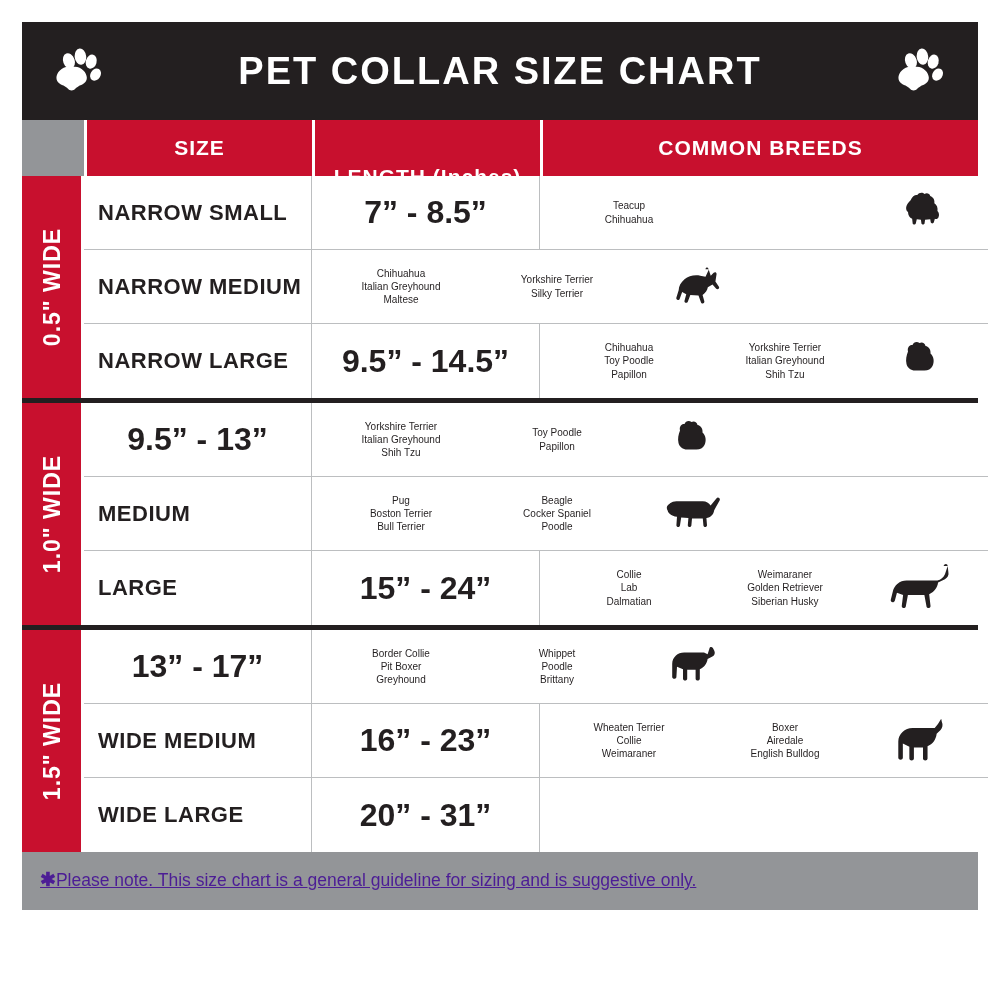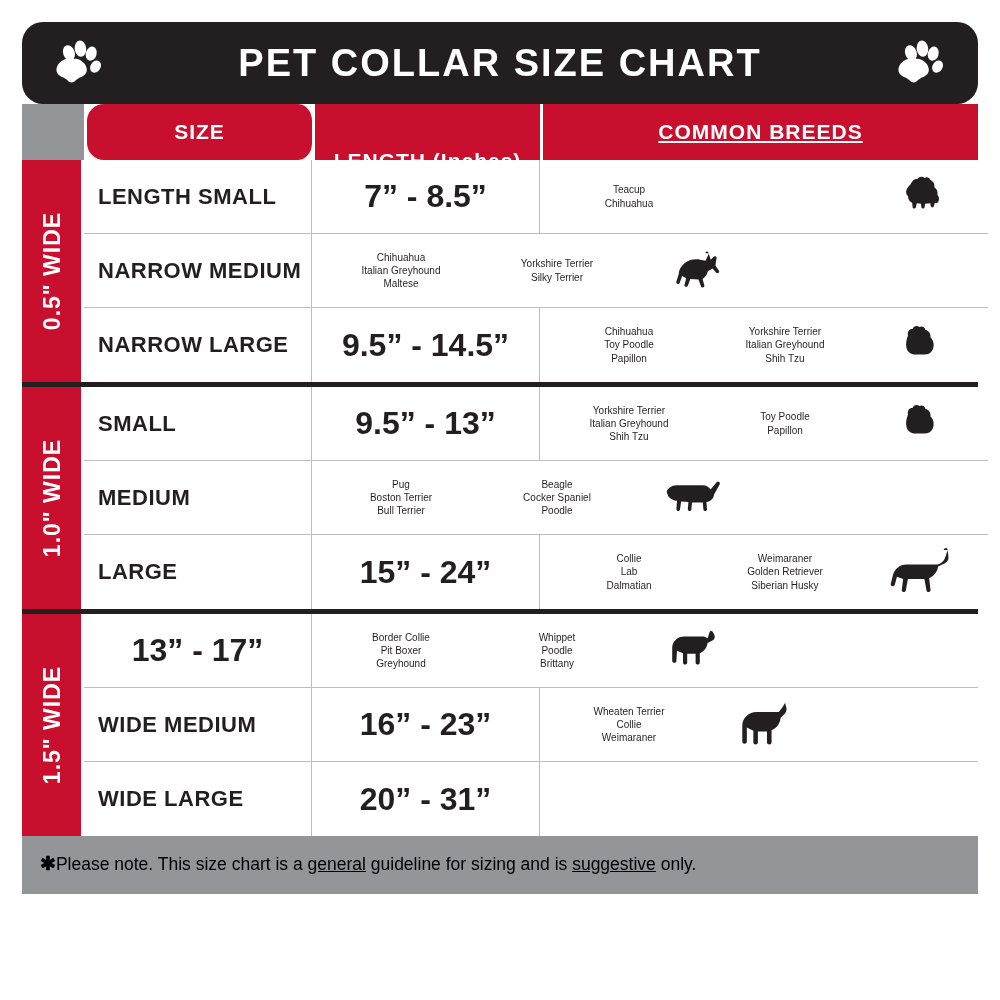--- a/index.html
+++ b/index.html
@@ -17,26 +17,25 @@
     position: relative;
     width: 1000px;
     height: 1000px;
     background: #ffffff;
     box-sizing: border-box;
   }
   
   .header {
     position: relative;
     margin: 22px 22px 0 22px;
-    height: 82px;
+    height: 98px;
     background: #231f20;
     display: flex;
     align-items: center;
     justify-content: center;
-    border-radius: 21px;
   }
   .header-title {
     color: #ffffff;
     font-size: 38px;
     font-weight: bold;
     letter-spacing: 2px;
     text-align: center;
   }
   .paw {
     position: absolute;
@@ -69,29 +68,29 @@
     display: flex;
     align-items: center;
     justify-content: center;
     font-weight: bold;
     font-size: 21px;
     letter-spacing: 1px;
     border-right: 3px solid #ffffff;
     box-sizing: border-box;
   }
   .colhead .c:last-child { border-right: none; }
-  .c-size { width: 228px; border-radius: 17px; }
+  .c-size { width: 228px; }
   .c-length { width: 228px; flex-direction: column; line-height: 1.0; gap: 45px; }
   .c-length .small {
     font-size: 11px;
     font-weight: bold;
     letter-spacing: 1px;
     margin-bottom: 1px;
   }
-  .c-breeds { flex: 1; text-decoration: underline; }
+  .c-breeds { flex: 1; }
 
   
   .group {
     display: flex;
     border-bottom: 5px solid #231f20;
   }
   .group:last-of-type { border-bottom: none; }
   .group-label {
     width: 62px;
     background: #c8102e;
@@ -167,23 +166,24 @@
     box-sizing: border-box;
   }
   .cell-icon svg { display: block; }
 
   
   .footer {
     margin: 0 22px 22px 22px;
     background: #939598;
     padding: 14px 18px 16px 18px;
     box-sizing: border-box;
-    color: #000000;
+    color: #4c1d95;
     font-size: 17.5px;
     line-height: 1.45;
+    text-decoration: underline;
   }
   .footer u { text-decoration: underline; }
   .footer .star { font-size: 19px; font-weight: bold; }
 </style>
 </head>
 <body>
 
 <div class="chart">
 
   <div class="header">
@@ -220,21 +220,21 @@
       <div class="c c-breeds">COMMON BREEDS</div>
     </div>
 
     <div class="group">
       <div class="group-label">
         <span>0.5" WIDE</span>
       </div>
       <div class="rows">
 
         <div class="row">
-          <div class="cell-size">LENGTH SMALL</div>
+          <div class="cell-size">NARROW SMALL</div>
           <div class="cell-length">7” - 8.5”</div>
           <div class="cell-breeds">
             <div class="breed-col">
               <div>Teacup</div>
               <div>Chihuahua</div>
             </div>
             <div class="breed-col second"></div>
             <div class="cell-icon">
               <svg viewBox="0 0 120 70" width="62" height="44" aria-hidden="true">
                 <path fill="#231f20" d="M36 14c3-8 9-11 13-10 3-5 10-6 14-2 4-3 10-1 11 4 6 2 9 8 8 14 5 3 7 9 6 15 3 3 4 8 2 12-1 3-4 4-7 3l-2 7c-1 3-5 3-6 0l-1-6-10 1-1 7c-1 3-5 3-6 0l-1-7-8-1-2 8c-1 3-5 3-6 0l-1-9c-5-2-8-7-8-13-5-4-6-13 5-23z"></path>
@@ -288,21 +288,20 @@
       </div>
     </div>
 
     <div class="group">
       <div class="group-label">
         <span>1.0" WIDE</span>
       </div>
       <div class="rows">
 
         <div class="row">
-          <div class="cell-size">SMALL</div>
           <div class="cell-length">9.5” - 13”</div>
           <div class="cell-breeds">
             <div class="breed-col">
               <div>Yorkshire Terrier</div>
               <div>Italian Greyhound</div>
               <div>Shih Tzu</div>
             </div>
             <div class="breed-col second">
               <div>Toy Poodle</div>
               <div>Papillon</div>
@@ -391,20 +390,25 @@
 
         <div class="row">
           <div class="cell-size">WIDE MEDIUM</div>
           <div class="cell-length">16” - 23”</div>
           <div class="cell-breeds">
             <div class="breed-col">
               <div>Wheaten Terrier</div>
               <div>Collie</div>
               <div>Weimaraner</div>
             </div>
+            <div class="breed-col second">
+              <div>Boxer</div>
+              <div>Airedale</div>
+              <div>English Bulldog</div>
+            </div>
             <div class="cell-icon">
               <svg viewBox="0 0 120 70" width="78" height="52" aria-hidden="true">
                 <path fill="#231f20" d="M88 4l-5 8-5 6H44c-12 0-22 9-22 21v25c0 4 7 4 7 0V42l10 5v18c0 4 7 4 7 0V48h14v17c0 4 7 4 7 0V46c8-3 13-10 14-19l6-6c3-3 4-8 2-12l-1-5z"></path>
               </svg>
             </div>
           </div>
         </div>
 
         <div class="row">
           <div class="cell-size">WIDE LARGE</div>

